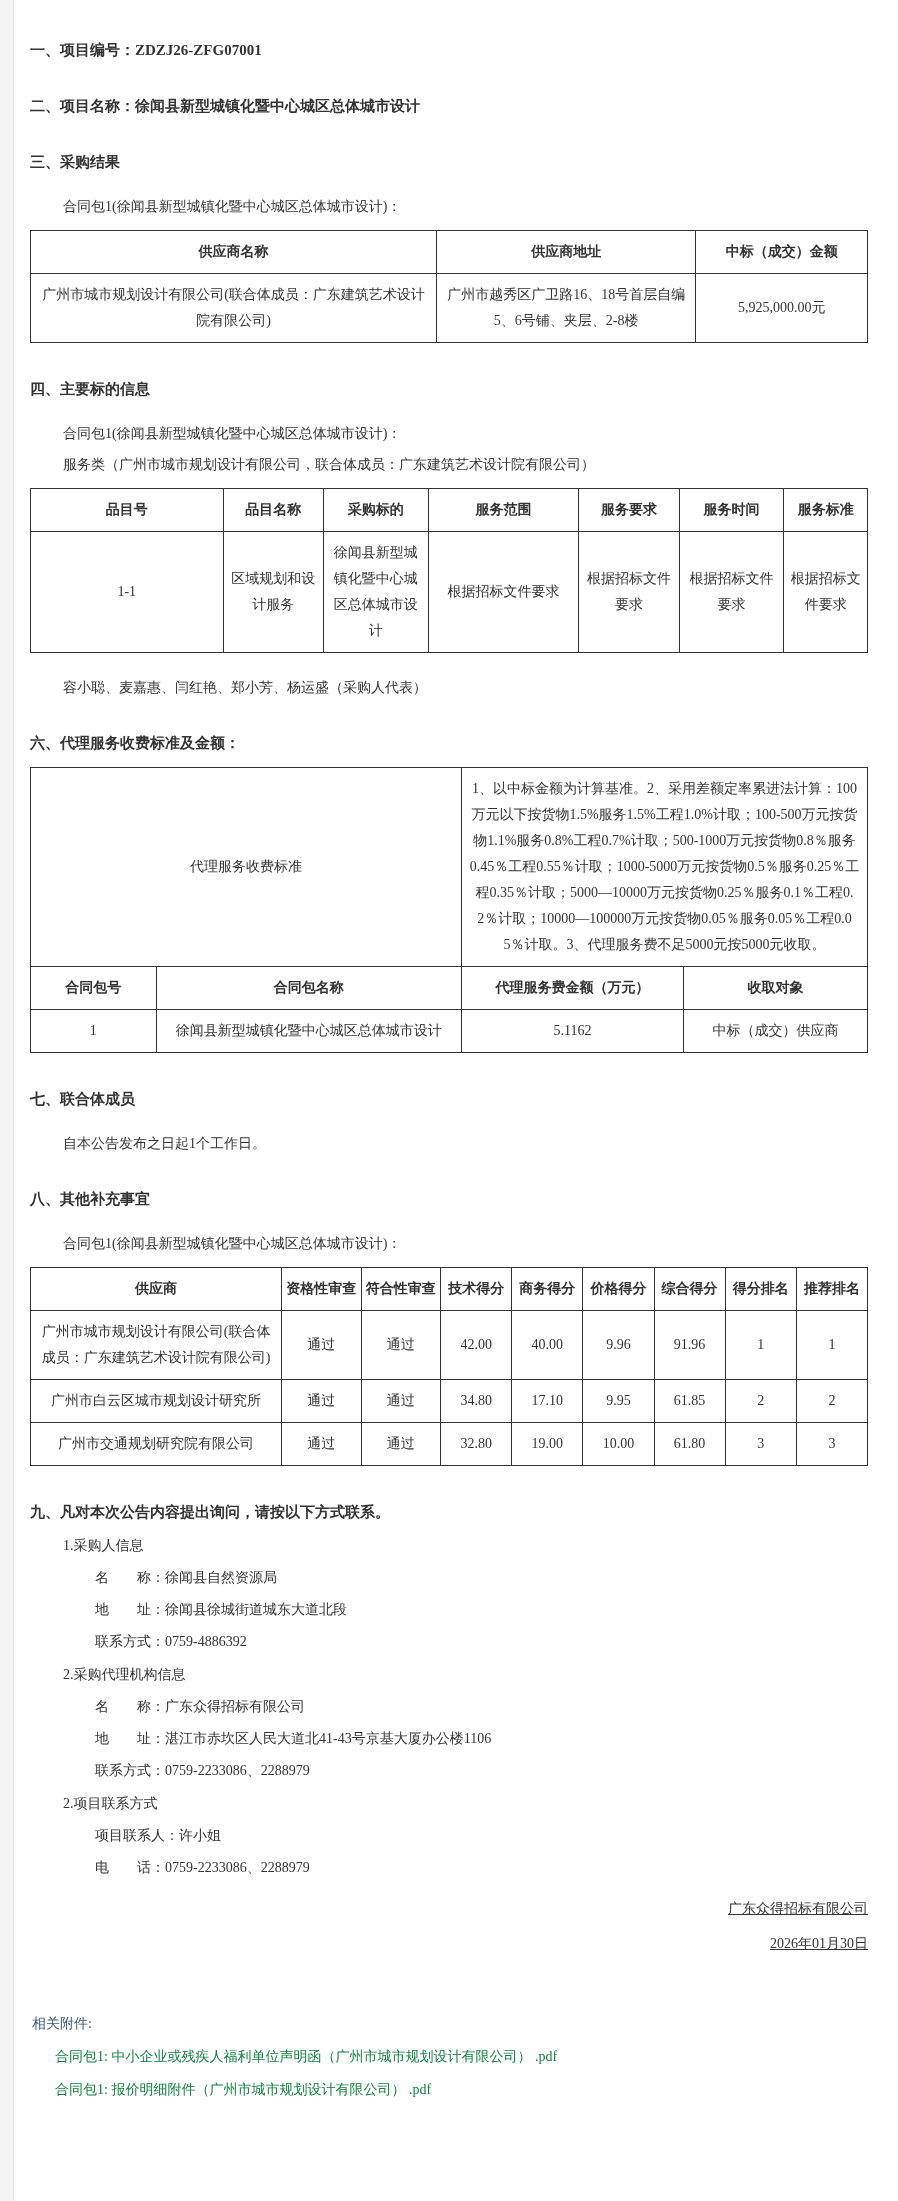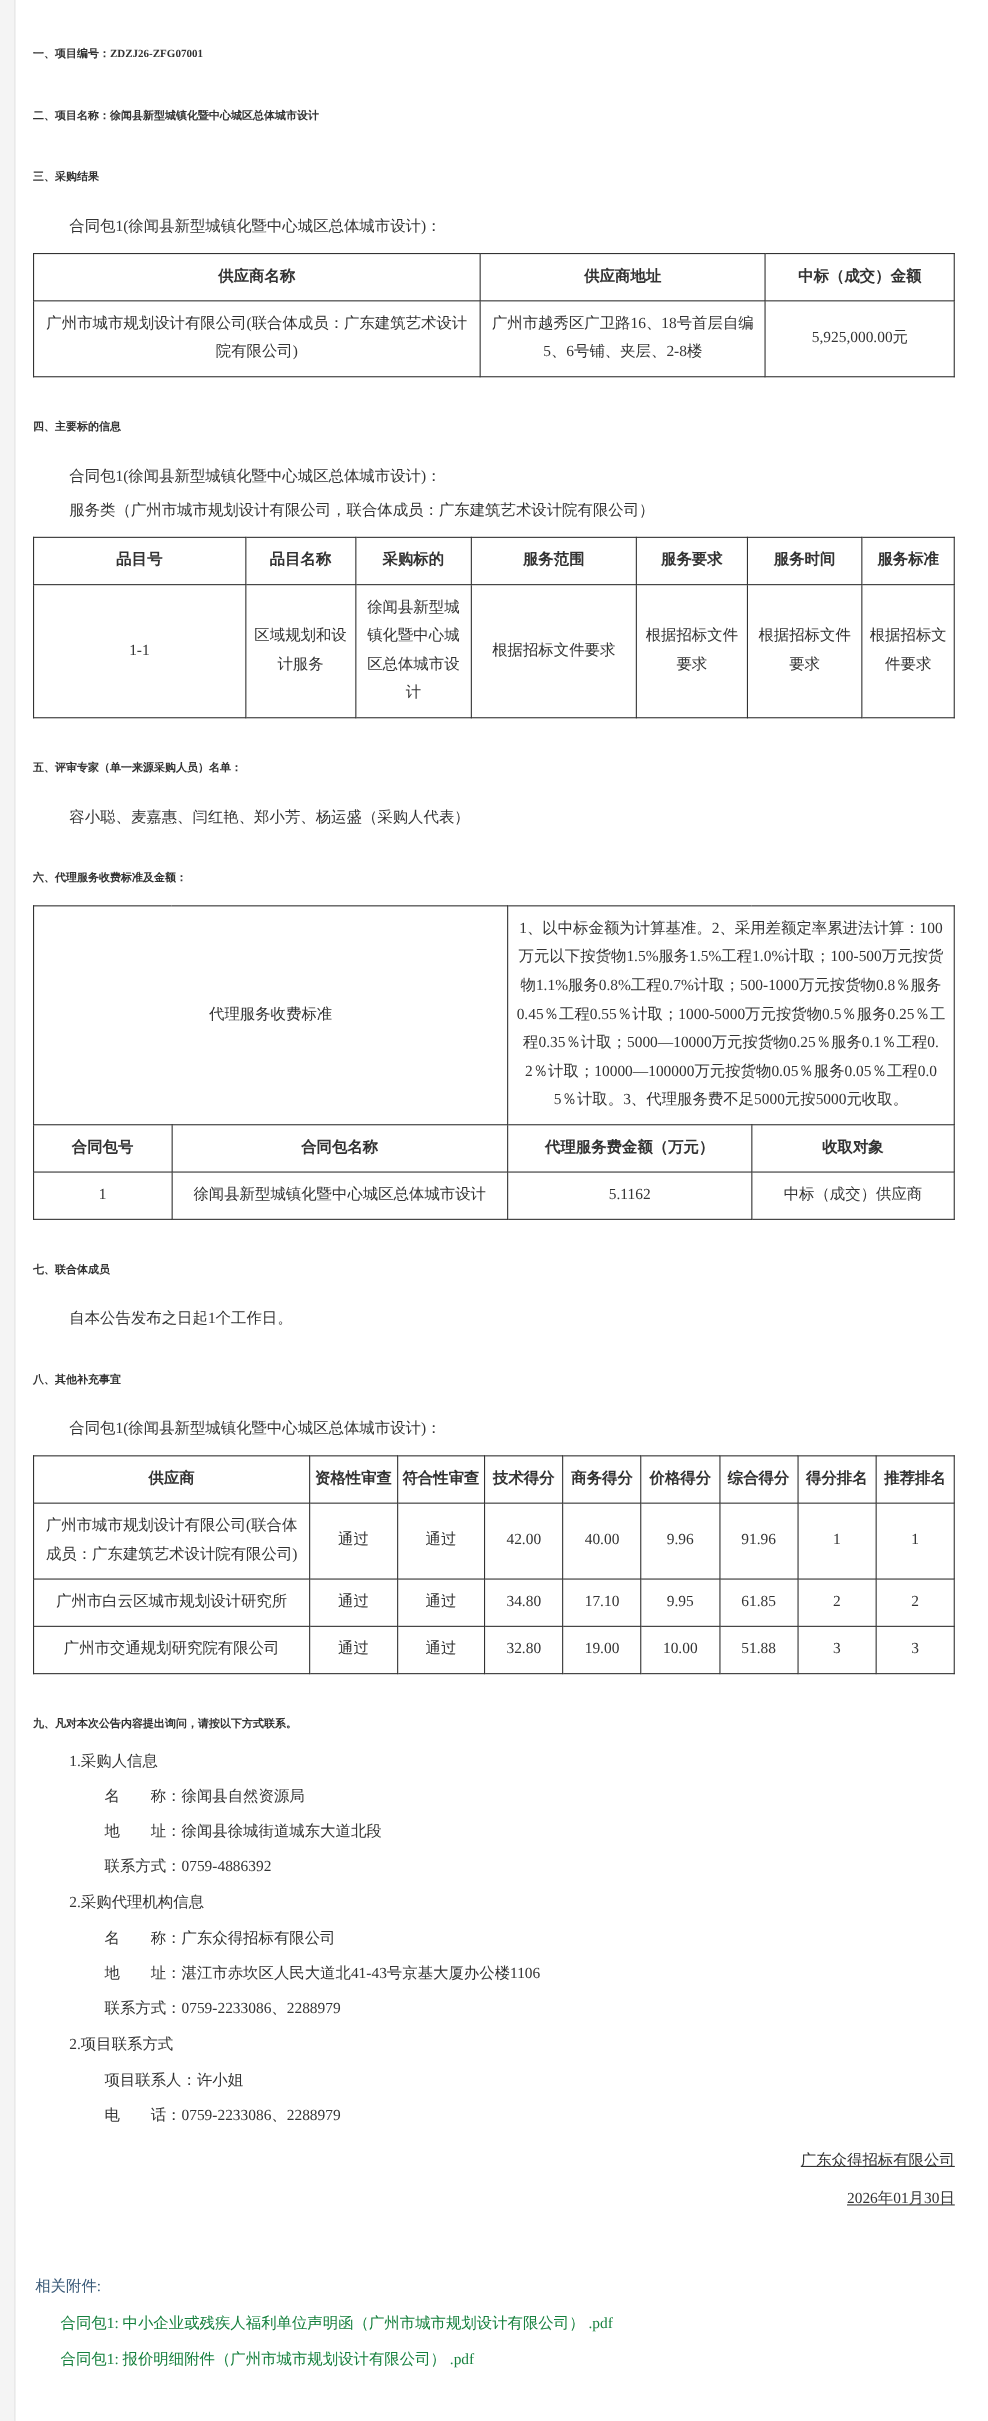--- a/index.html
+++ b/index.html
@@ -21,21 +21,21 @@
     position: absolute;
     left: 0; top: 0; bottom: 0;
     width: 14px;
     background: #f4f4f4;
     border-right: 1px solid #e4e4e4;
   }
   .content {
     padding: 40px 30px 16px 30px;
   }
   .sec {
-    font-size: 10px;
+    font-size: 15px;
     font-weight: 700;
     color: #333333;
     margin: 36px 0 0 0;
     line-height: 20px;
   }
   .sec.first { margin-top: 0; }
   .para {
     margin: 25px 0 0 33px;
     line-height: 19px;
   }
@@ -148,21 +148,20 @@
           <td>区域规划和设计服务</td>
           <td>徐闻县新型城镇化暨中心城区总体城市设计</td>
           <td>根据招标文件要求</td>
           <td>根据招标文件要求</td>
           <td>根据招标文件要求</td>
           <td>根据招标文件要求</td>
         </tr>
       </tbody>
     </table>
 
-    <div class="sec">五、评审专家（单一来源采购人员）名单：</div>
     <div class="para">容小聪、麦嘉惠、闫红艳、郑小芳、杨运盛（采购人代表）</div>
 
     <div class="sec">六、代理服务收费标准及金额：</div>
 
     <table class="tbl">
       <colgroup>
           <col style="width:15%">
           <col style="width:36.5%">
           <col style="width:26.5%">
           <col style="width:22%">
@@ -241,21 +240,21 @@
           <td>2</td>
           <td>2</td>
         </tr>
         <tr>
           <td>广州市交通规划研究院有限公司</td>
           <td>通过</td>
           <td>通过</td>
           <td>32.80</td>
           <td>19.00</td>
           <td>10.00</td>
-          <td>51.88</td>
+          <td>61.80</td>
           <td>3</td>
           <td>3</td>
         </tr>
       </tbody>
     </table>
 
     <div class="sec">九、凡对本次公告内容提出询问，请按以下方式联系。</div>
 
     <div class="contact-l1">1.采购人信息</div>
     <div class="contact-l2">名　　称：徐闻县自然资源局</div>

